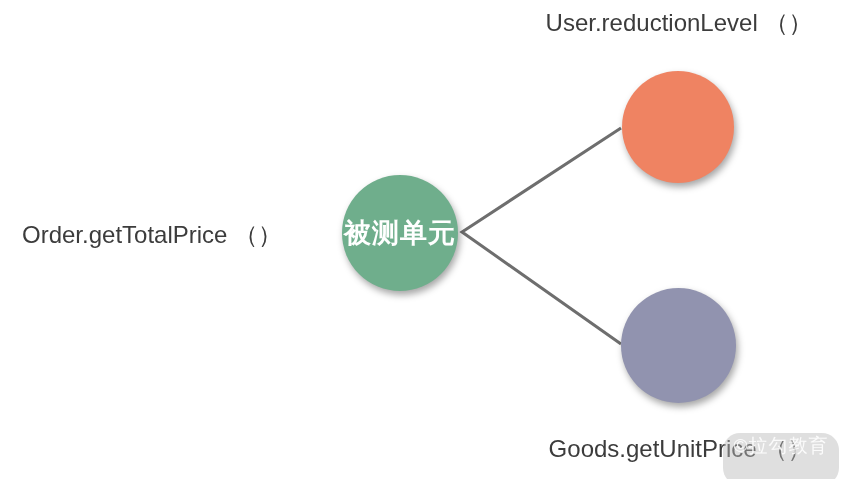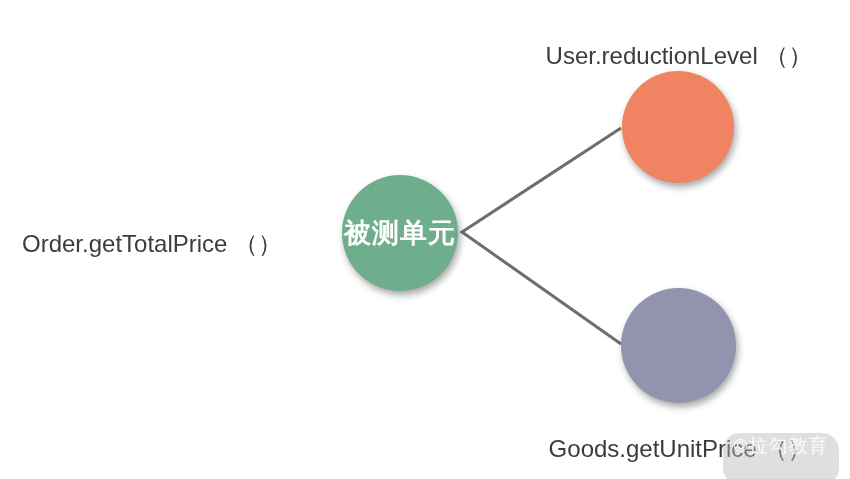--- a/index.html
+++ b/index.html
@@ -36,22 +36,22 @@
     letter-spacing: 1px;
     white-space: nowrap;
   }
   .caption {
     position: absolute;
     font-size: 24px;
     color: #3C3C3C;
     white-space: pre;
     z-index: 3;
   }
-  .caption-left { left: 22px; top: 219px; margin-top: 9px; }
-  .caption-top { left: 529px; top: 7px; width: 300px; text-align: center; margin-top: 33px; }
+  .caption-left { left: 22px; top: 219px; }
+  .caption-top { left: 529px; top: 7px; width: 300px; text-align: center; }
   .caption-bottom { left: 530px; top: 433px; width: 300px; text-align: center; }
   .watermark {
     position: absolute;
     left: 723px; top: 433px;
     width: 116px; height: 52px;
     border-radius: 17px;
     background: rgba(185,185,185,0.45);
     display: flex;
     align-items: flex-start;
     justify-content: center;

